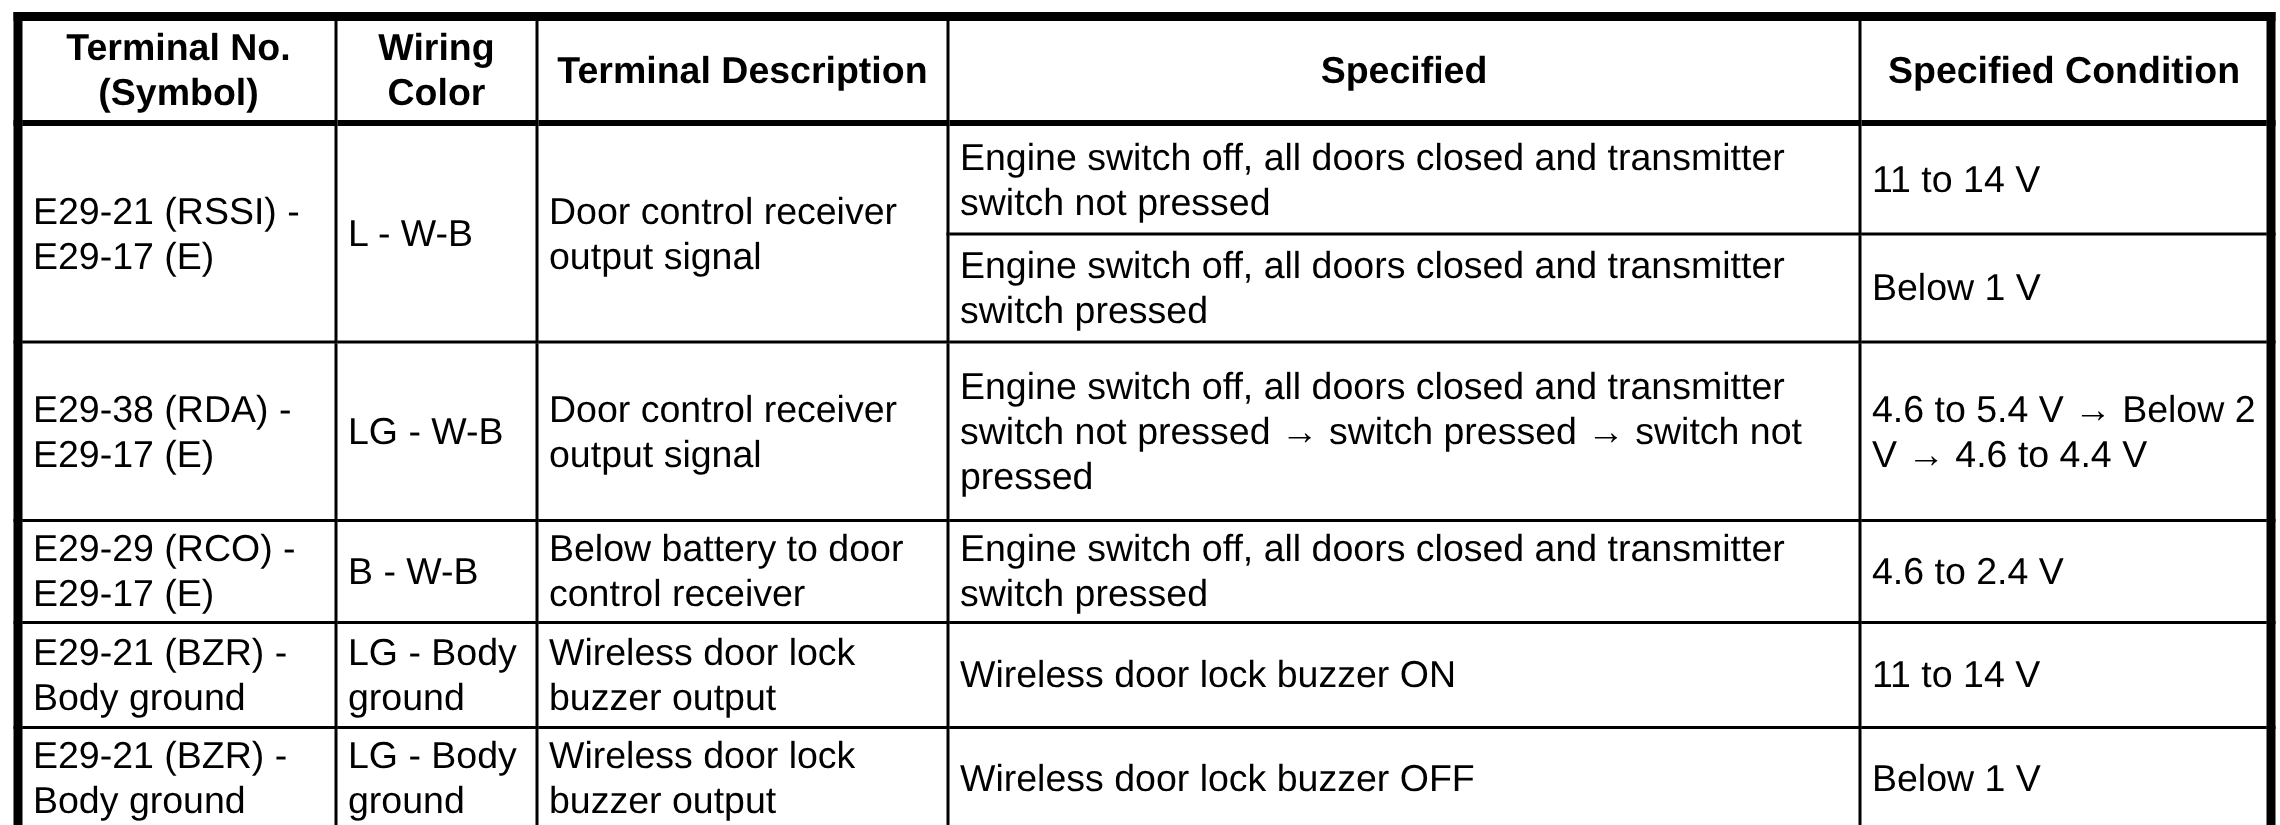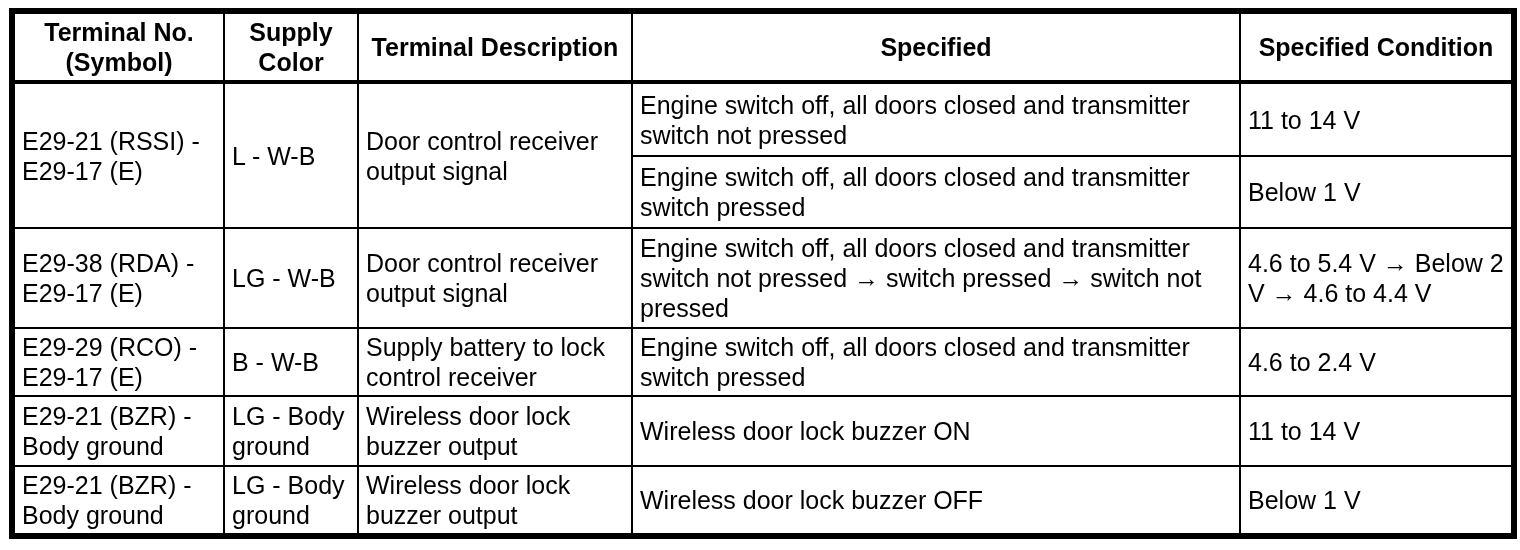--- a/index.html
+++ b/index.html
@@ -41,41 +41,41 @@
   }
   .spec-table thead th {
     border-bottom: 4px solid #000000;
     text-align: center;
     font-weight: bold;
     padding: 3px 4px;
   }
   tr.r-header { height: 58px; }
   tr.r-1a { height: 74px; }
   tr.r-1b { height: 72px; }
-  tr.r-2  { height: 100px; }
+  tr.r-2  { height: 119px; }
   tr.r-3  { height: 51px; }
   tr.r-4  { height: 70px; }
   tr.r-5  { height: 68px; }
 </style>
 </head>
 <body>
 
 <div class="page">
   <table class="spec-table">
     <colgroup>
       <col style="width:212px">
       <col style="width:134px">
       <col style="width:274px">
       <col style="width:608px">
       <col style="width:274px">
     </colgroup>
     <thead>
       <tr class="r-header">
         <th>Terminal No. (Symbol)</th>
-        <th>Supply Color</th>
+        <th>Wiring Color</th>
         <th>Terminal Description</th>
         <th>Specified</th>
         <th>Specified Condition</th>
       </tr>
     </thead>
     <tbody>
       <tr class="r-1a">
         <td rowspan="2">E29-21 (RSSI) - E29-17 (E)</td>
         <td rowspan="2">L - W-B</td>
         <td rowspan="2">Door control receiver output signal</td>
@@ -89,21 +89,21 @@
       <tr class="r-2">
         <td>E29-38 (RDA) - E29-17 (E)</td>
         <td>LG - W-B</td>
         <td>Door control receiver output signal</td>
         <td>Engine switch off, all doors closed and transmitter switch not pressed → switch pressed → switch not pressed</td>
         <td>4.6 to 5.4 V → Below 2 V → 4.6 to 4.4 V</td>
       </tr>
       <tr class="r-3">
         <td>E29-29 (RCO) - E29-17 (E)</td>
         <td>B - W-B</td>
-        <td>Supply battery to lock control receiver</td>
+        <td>Below battery to door control receiver</td>
         <td>Engine switch off, all doors closed and transmitter switch pressed</td>
         <td>4.6 to 2.4 V</td>
       </tr>
       <tr class="r-4">
         <td>E29-21 (BZR) - Body ground</td>
         <td>LG - Body ground</td>
         <td>Wireless door lock buzzer output</td>
         <td>Wireless door lock buzzer ON</td>
         <td>11 to 14 V</td>
       </tr>

